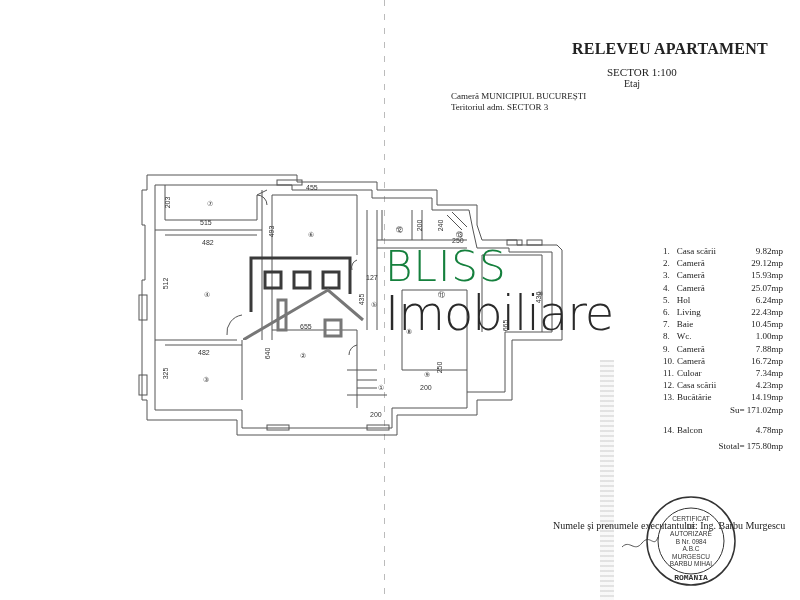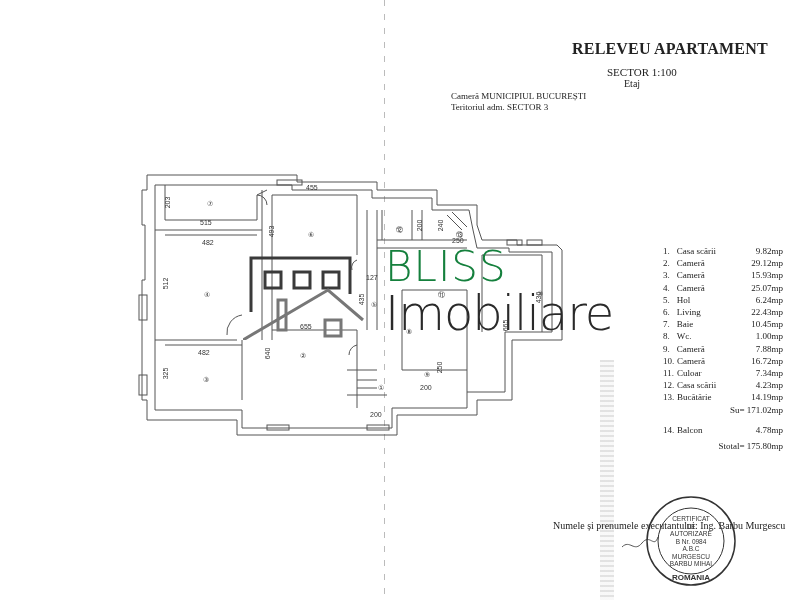--- a/index.html
+++ b/index.html
@@ -242,14 +242,14 @@
   </svg>
   <div style="position:absolute;left:0;top:20px;width:92px;text-align:center;font-family:'Liberation Sans',sans-serif;font-size:6.5px;line-height:7.5px;color:#333">
     <div>CERTIFICAT</div>
     <div>DE</div>
     <div>AUTORIZARE</div>
     <div>B Nr. 0984</div>
     <div>A.B.C</div>
     <div>MURGESCU</div>
     <div>BARBU MIHAI</div>
   </div>
-  <div style="position:absolute;left:0;top:78px;width:92px;text-align:center;font-family:Liberation Sans, sans-serif;font-size:8px;font-weight:bold;color:#333">ROMANIA</div>
+  <div style="position:absolute;left:0;top:78px;width:92px;text-align:center;font-family:Liberation Mono, monospace;font-size:8px;font-weight:bold;color:#333">ROMANIA</div>
 </div>
 
 </body></html>

